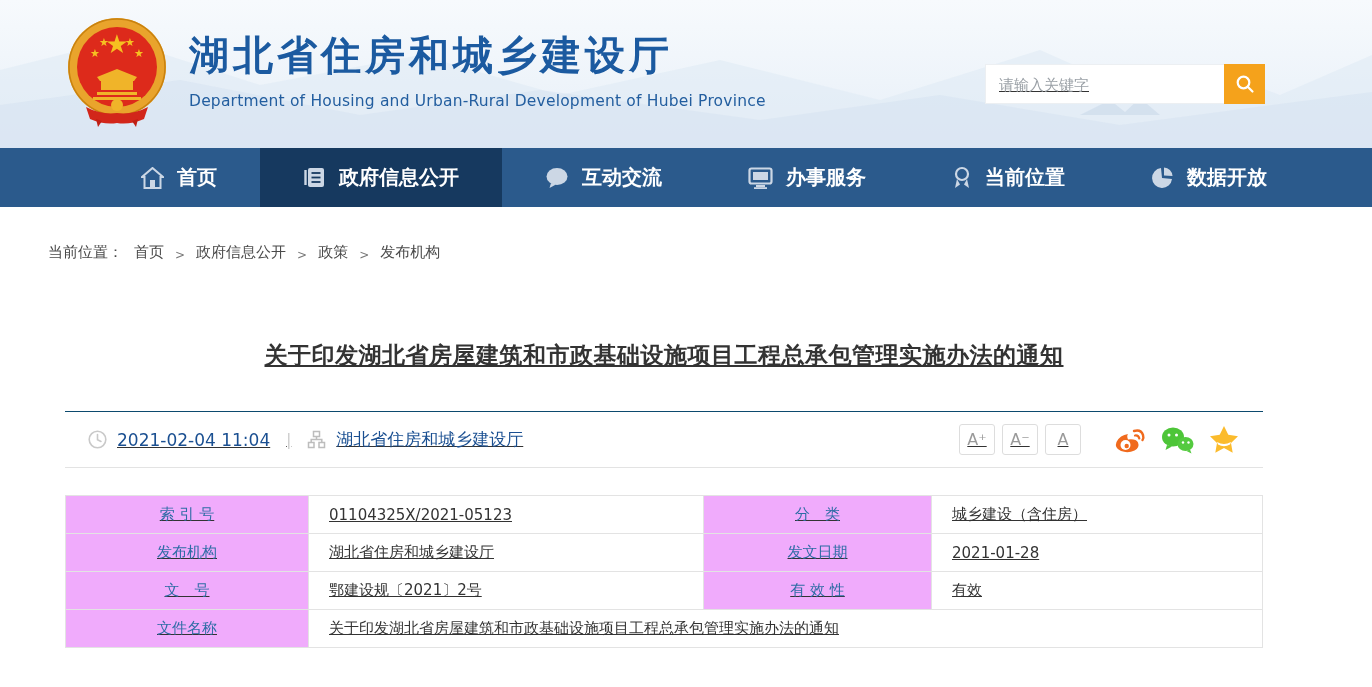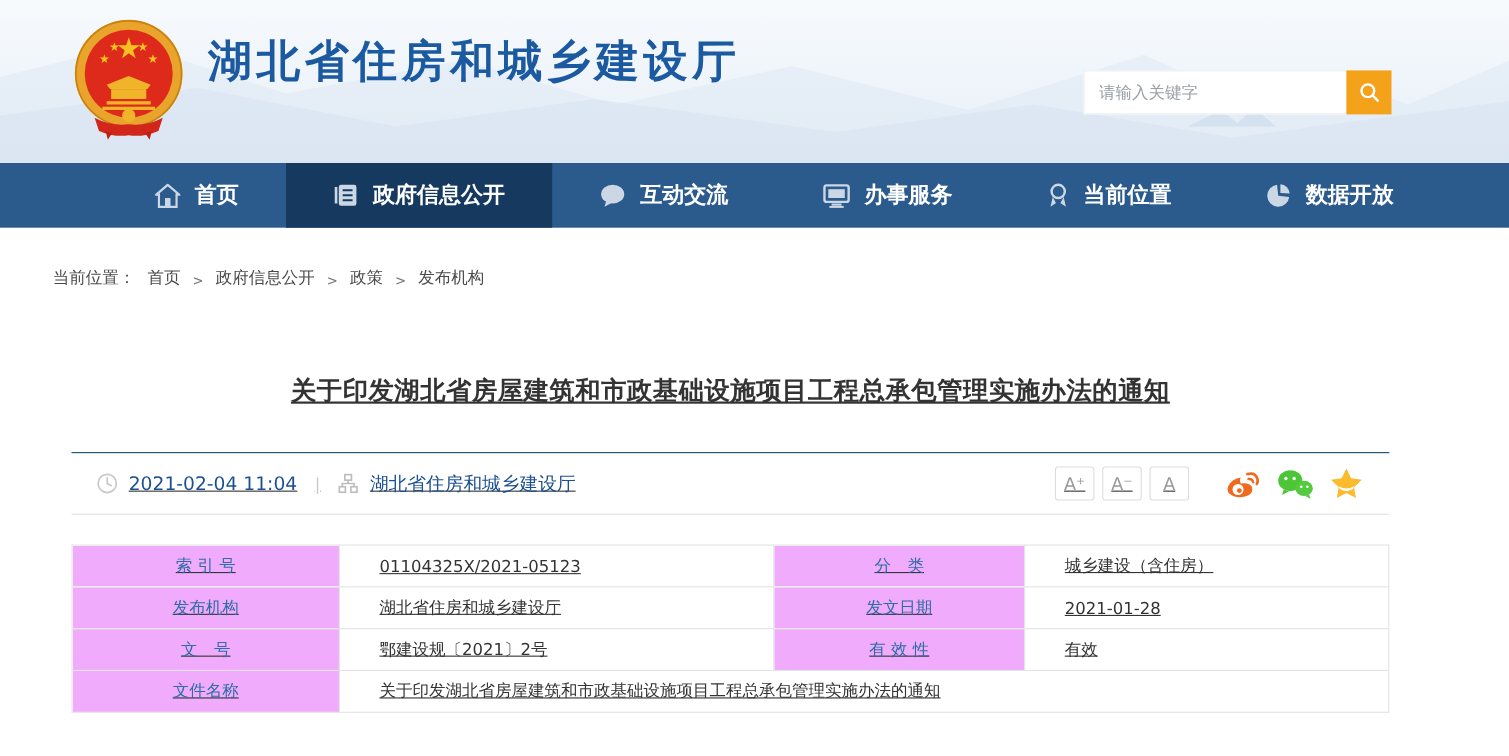--- a/index.html
+++ b/index.html
@@ -8,21 +8,21 @@
 
   
   .header { position:relative; height:148px; background:linear-gradient(180deg,#f7fafd 0%,#eef4fa 55%,#e7eff8 100%); overflow:hidden; }
   .mountains { position:absolute; left:0; top:0; width:1372px; height:148px; }
   .header-inner { position:relative; width:1246px; margin-left:63px; height:100%; }
   .logo { position:absolute; left:3px; top:15px; cursor:pointer; }
   .titles { position:absolute; left:126px; top:28px; }
   .site-title { font-size:40px; font-weight:bold; color:#1b5aa0; letter-spacing:4px; }
   .site-subtitle { font-size:15.5px; color:#235e9f; margin-top:9px; letter-spacing:0.2px; }
   .search { position:absolute; right:44px; top:64px; display:flex; }
-  .search input { width:239px; height:40px; border:1px solid #eceff2; border-right:none; background:#fff; padding:0 13px; font-size:15px; color:#333; outline:none; }
+  .search input { width:239px; height:40px; border:1px solid #eceff2; border-right:none; background:#fff; padding:0 13px; font-size:15px; color:#333; outline:none;text-decoration:underline; }
   .search input::placeholder { color:#9aa0a6; }
   .search-btn { width:41px; height:40px; background:#f5a21b; border:none; display:flex; align-items:center; justify-content:center; cursor:pointer; }
 
   
   .nav { height:59px; background:#2b5a8c; display:flex; align-items:stretch; padding-left:98px; }
   .nav-item { display:flex; align-items:center; gap:13px; padding:0 43px; color:#fff; font-size:20px; font-weight:bold; text-decoration:none; cursor:pointer; white-space:nowrap; }
   .nav-item.active { background:#16395f; }
   .nav-item svg { display:block; }
 
   
@@ -39,21 +39,21 @@
   .meta-left .pipe { color:#c9c9c9; margin:0 16px; font-size:15px; }
   .meta-right { display:flex; align-items:center; }
   .font-btn { width:36px; height:31px; border:1px solid #ddd; border-radius:3px; background:#fff; color:#9a9a9a; font-size:16px; line-height:1; cursor:pointer; margin-left:7px; font-family:"DejaVu Sans","Liberation Sans",sans-serif; }
   .share-icon { margin-left:15px; cursor:pointer; display:block; }
   .share-gap { width:18px; }
 
   
   .doc-table { margin-top:27px; width:100%; border-collapse:collapse; font-size:15px; table-layout:fixed; }
   .doc-table td { border:1px solid #e3e3e3; height:38px; overflow:hidden; white-space:nowrap; }
   .doc-table td.lbl { background:#f0abfc; color:#2e6ca5; text-align:center; }
-  .doc-table td.val { color:#333; padding-left:36px; }
+  .doc-table td.val { color:#333; padding-left:20px; }
 </style>
 </head>
 <body>
 
 <div class="header">
   <svg class="mountains" viewBox="0 0 1372 148" preserveAspectRatio="none">
     <path d="M0 70 L120 40 L260 85 L420 55 L560 95 L720 60 L880 100 L1040 50 L1130 90 L1200 65 L1280 95 L1372 55 L1372 148 L0 148 Z" fill="#dfe9f4" opacity="0.55"></path>
     <path d="M0 105 L180 80 L360 115 L540 90 L760 120 L940 95 L1120 125 L1372 92 L1372 148 L0 148 Z" fill="#d3e1f0" opacity="0.45"></path>
     <path d="M1080 115 L1110 100 L1125 112 L1140 98 L1160 115 Z" fill="#c9d8ea" opacity="0.6"></path>
   </svg>
@@ -73,20 +73,21 @@
         <rect x="31" y="77" width="40" height="3" fill="#f0b429"></rect>
         <rect x="27" y="82" width="48" height="3" fill="#f0b429"></rect>
         <circle cx="51" cy="90" r="6" fill="#f0b429"></circle>
         <path d="M20 92 Q35 100 51 98 Q67 100 82 92 L78 104 Q64 110 51 108 Q38 110 24 104 Z" fill="#d2261a"></path>
         <path d="M30 104 L32 112 L36 106 Z" fill="#c01f14"></path>
         <path d="M72 104 L70 112 L66 106 Z" fill="#c01f14"></path>
       </svg>
     </div>
     <div class="titles">
       <div class="site-title">湖北省住房和城乡建设厅</div>
+      <div class="site-subtitle">Department of Housing and Urban-Rural Development of Hubei Province</div>
     </div>
     <div class="search">
       <input type="text" placeholder="请输入关键字" style="">
       <button class="search-btn">
         <svg width="22" height="22" viewBox="0 0 22 22">
           <circle cx="9.5" cy="9.5" r="5.8" fill="none" stroke="#ffffff" stroke-width="2.2"></circle>
           <line x1="14" y1="14" x2="18.5" y2="18.5" stroke="#ffffff" stroke-width="2.2" stroke-linecap="round"></line>
         </svg>
       </button>
     </div>

